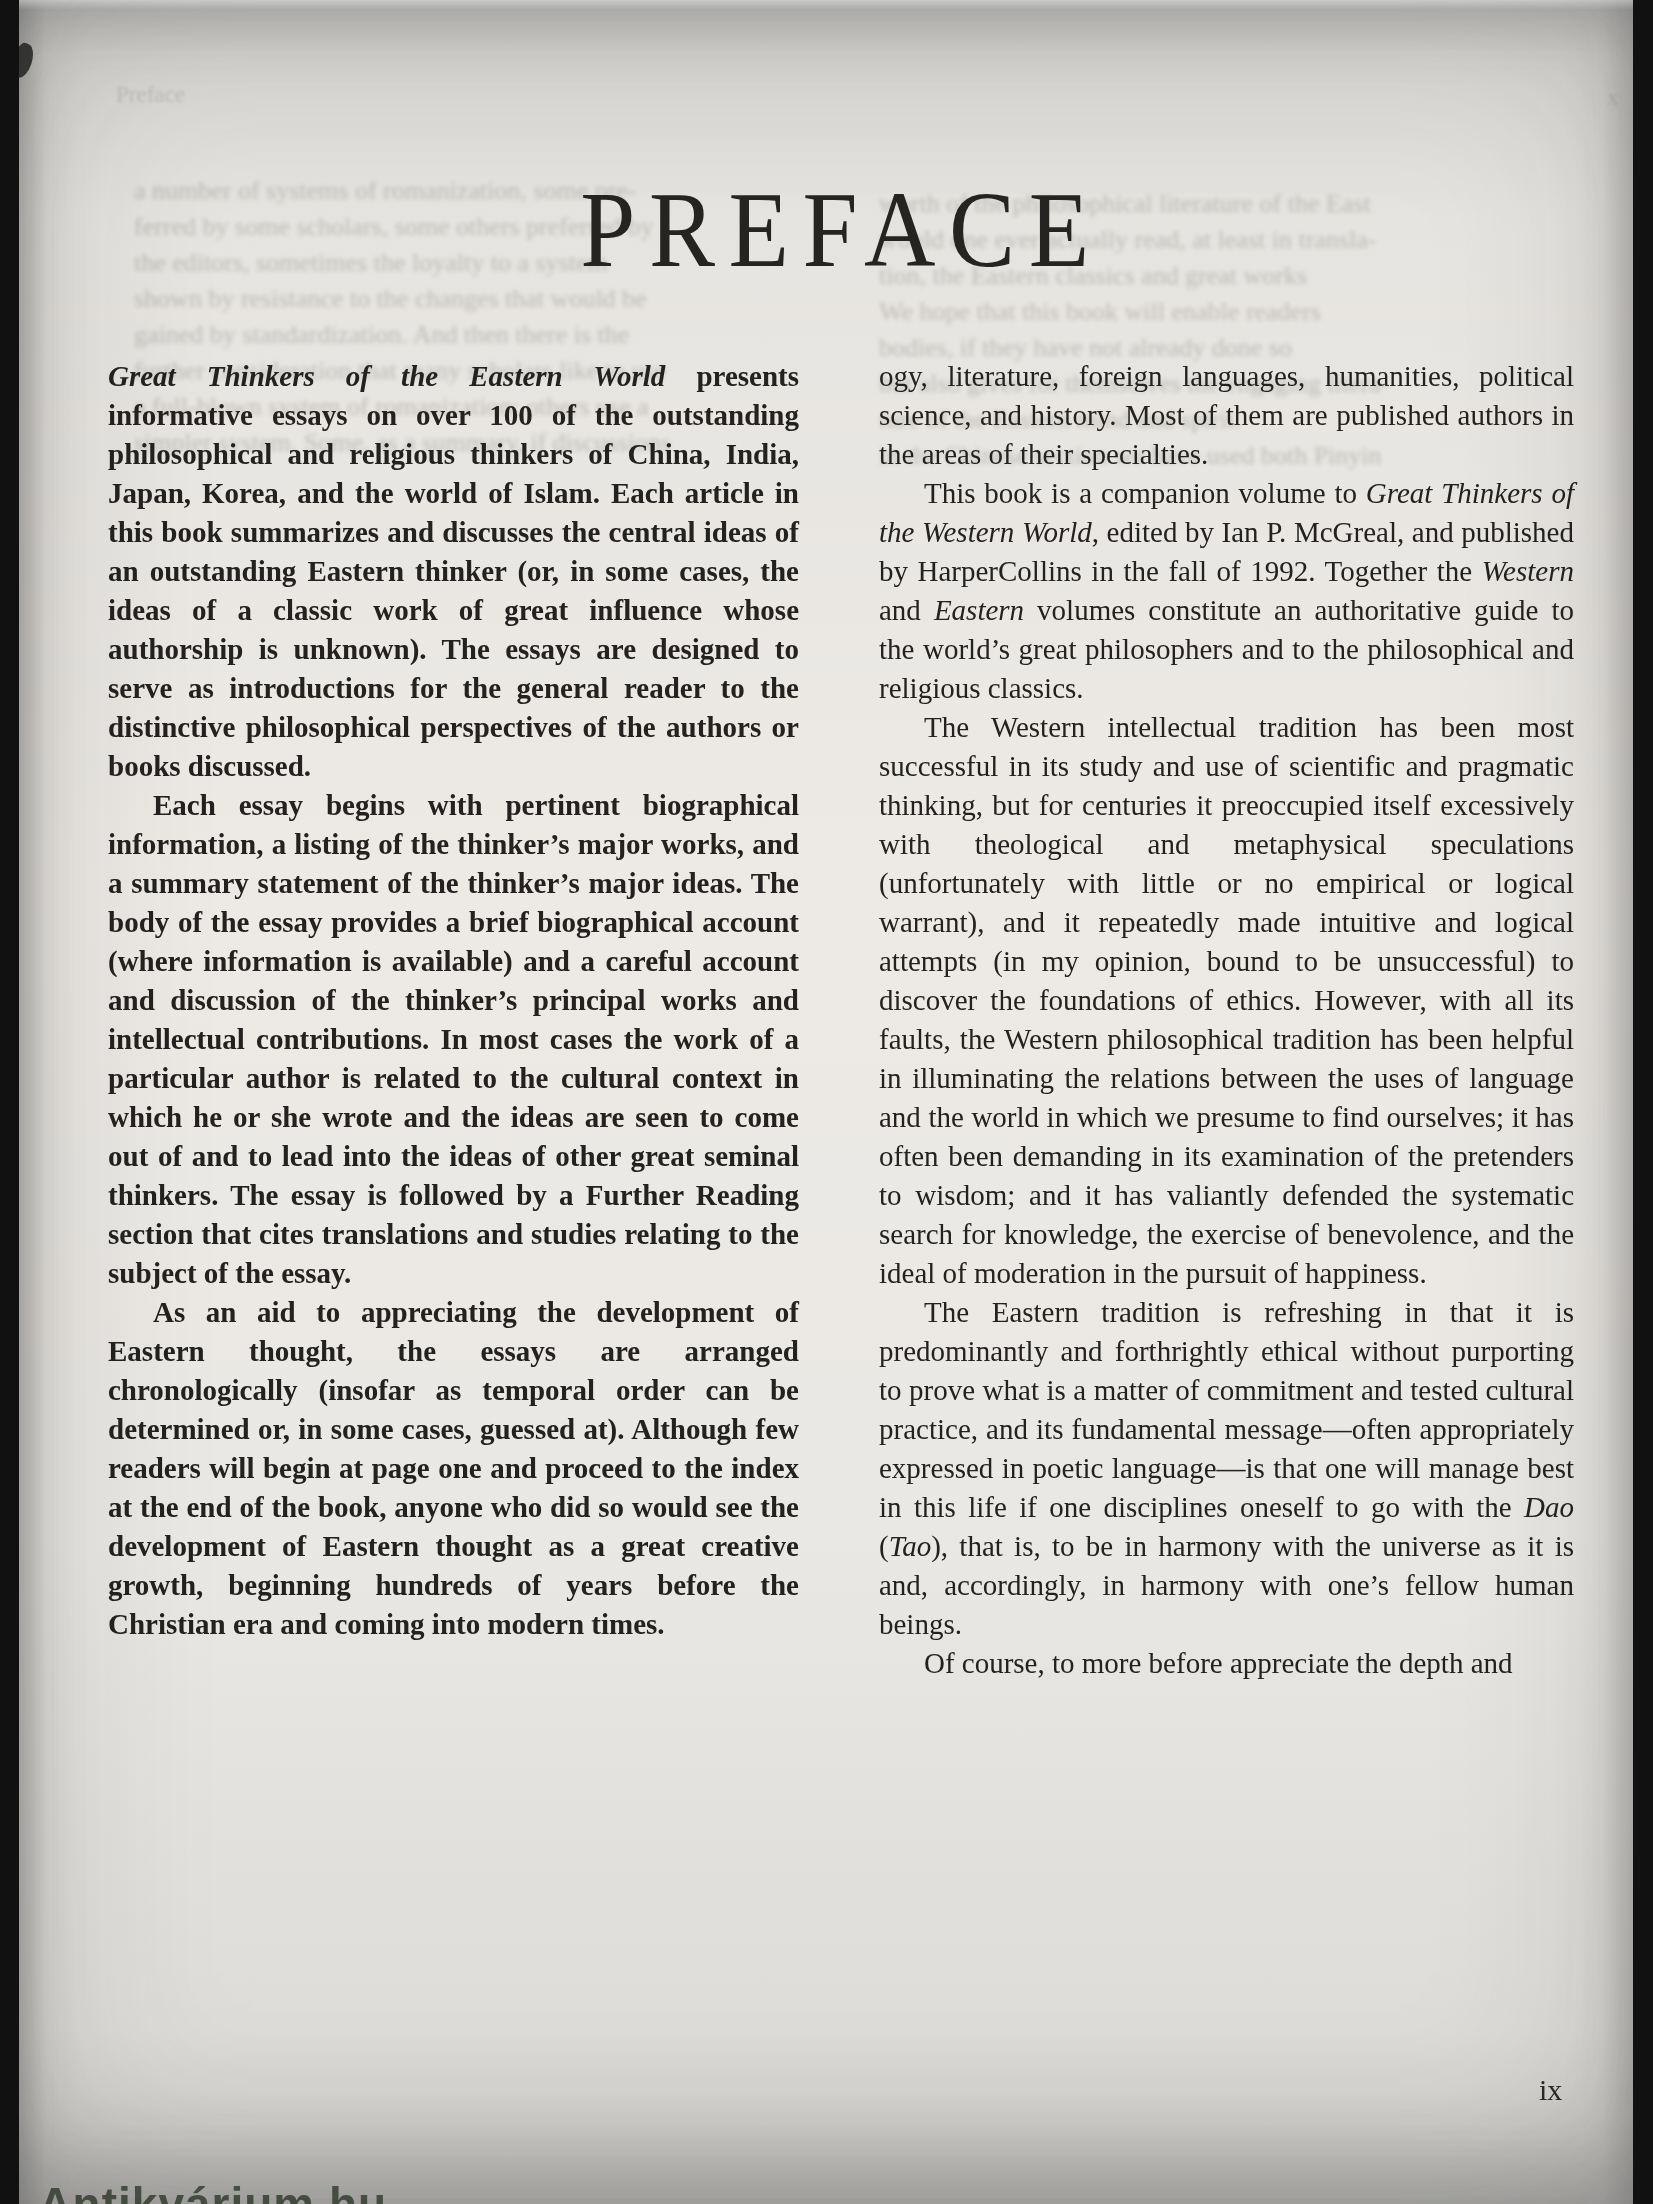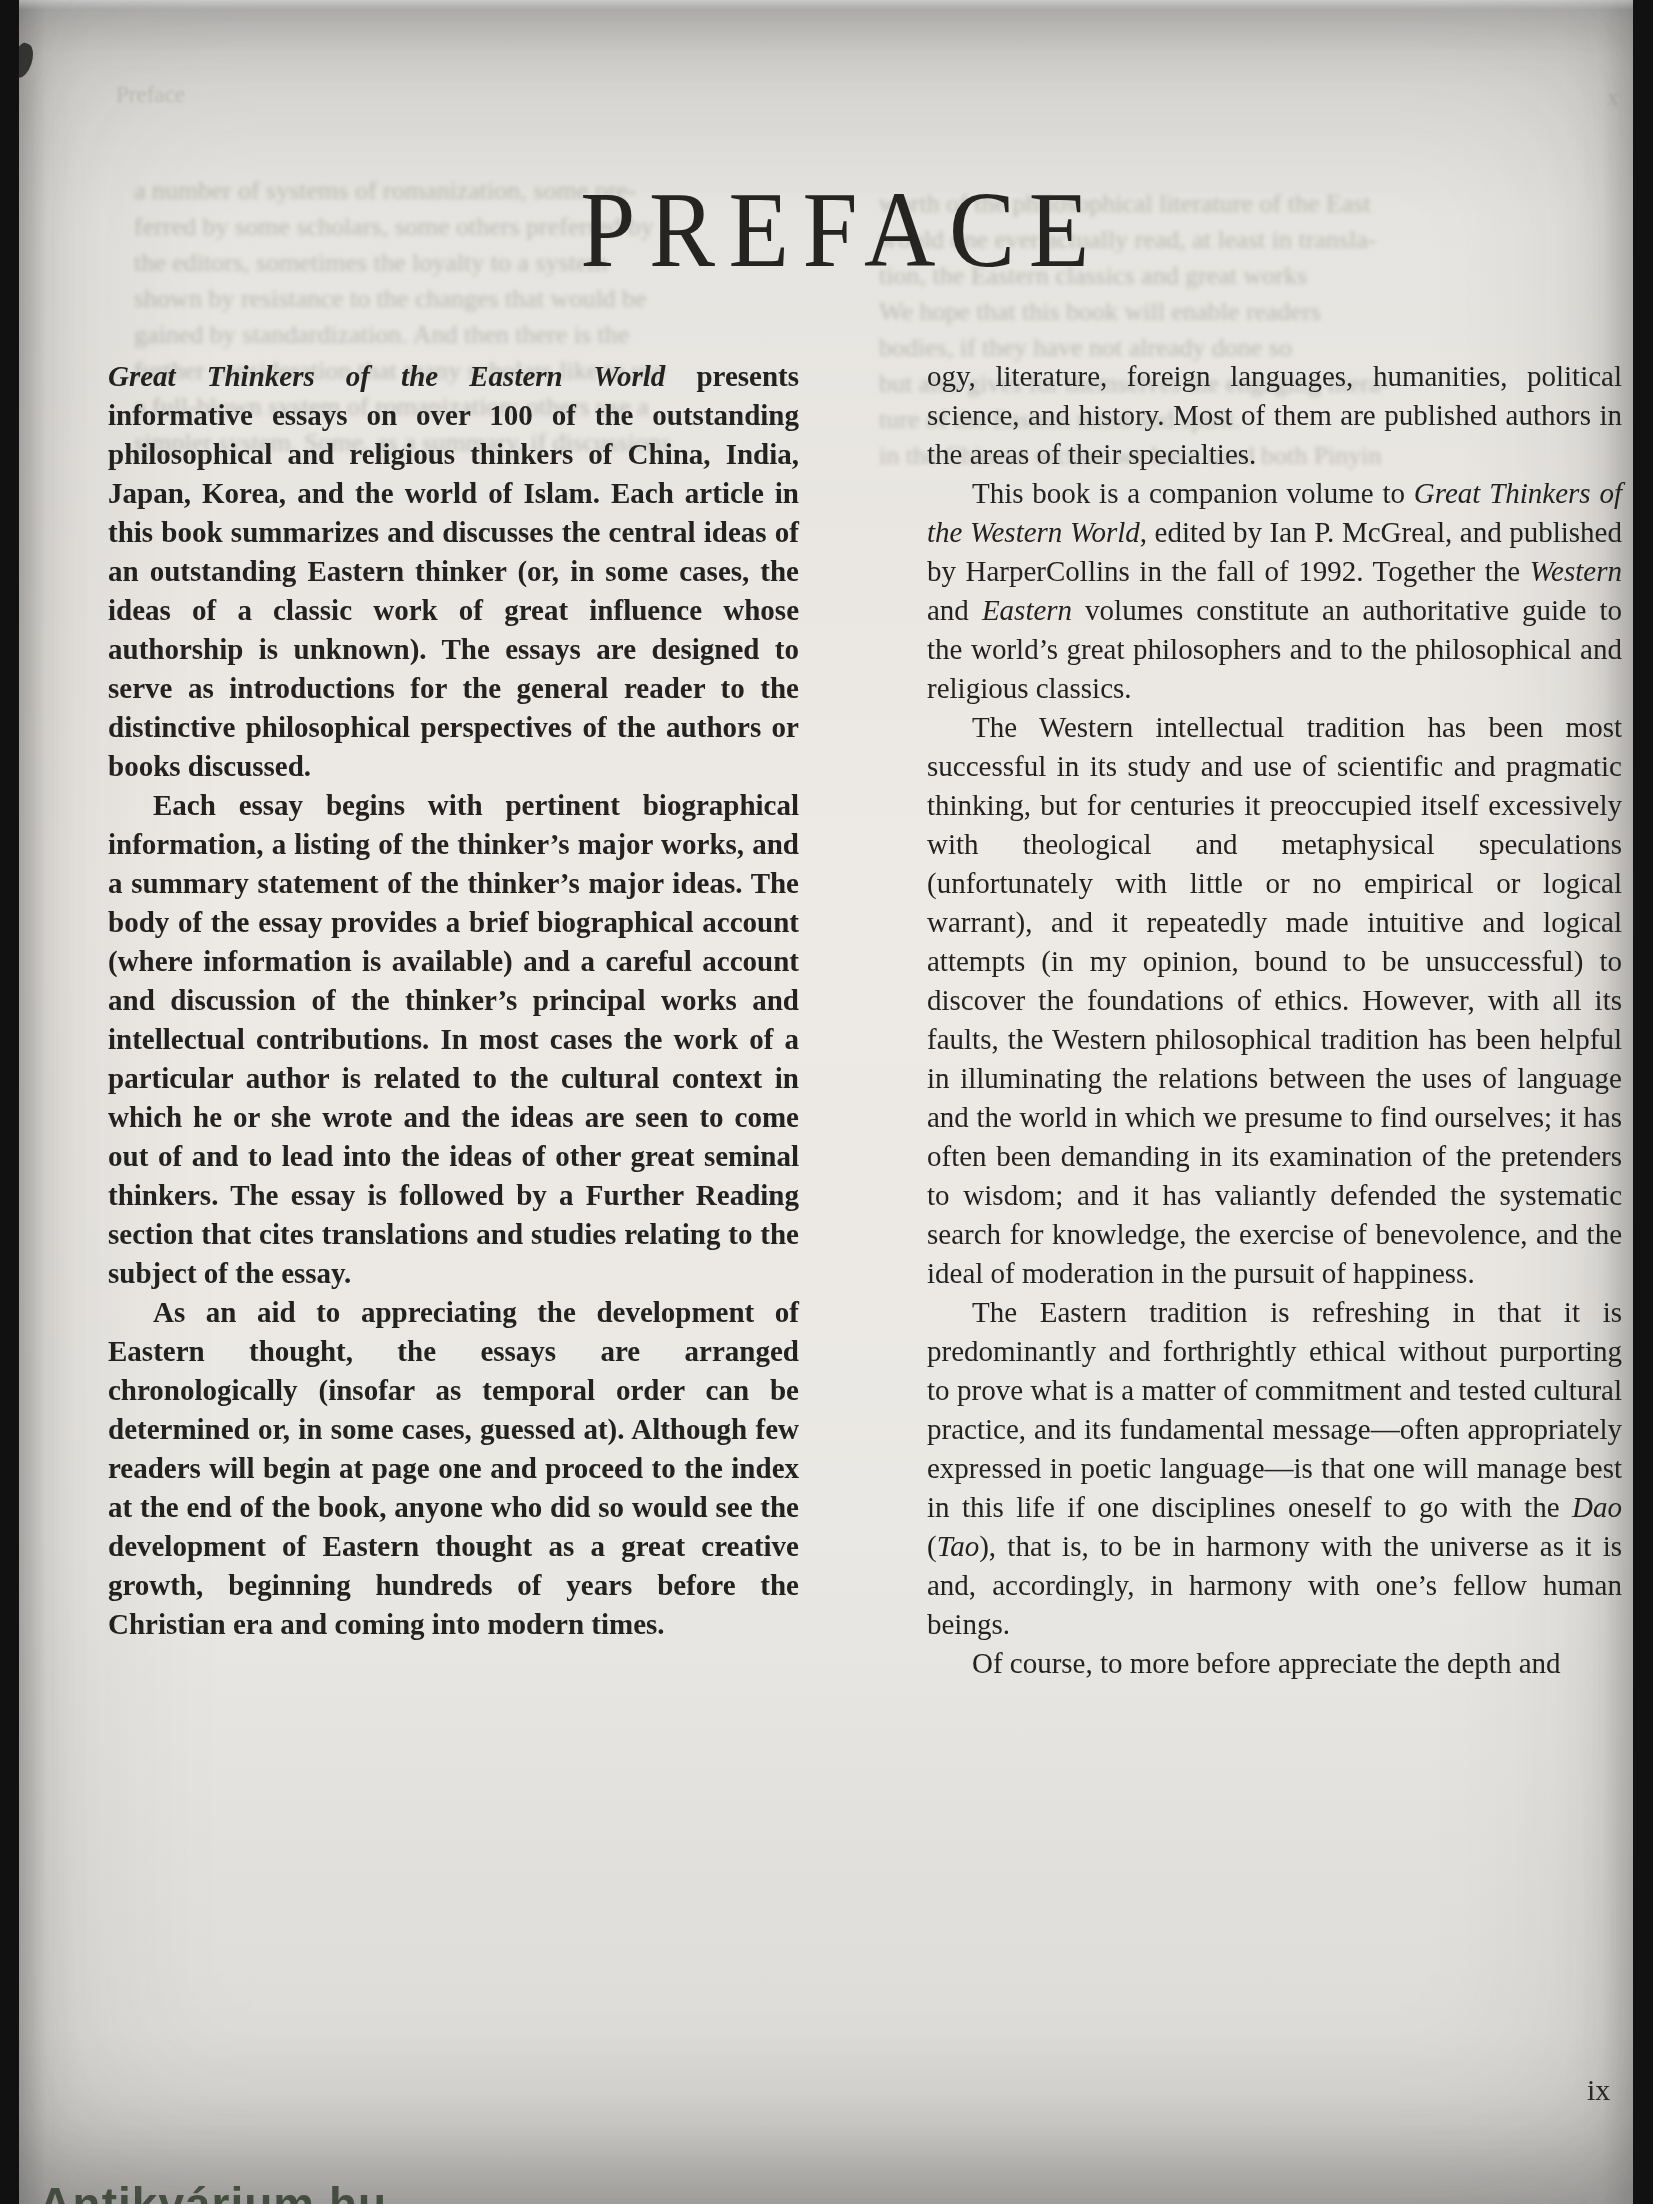--- a/index.html
+++ b/index.html
@@ -58,27 +58,27 @@
   .col {
     position: absolute;
     top: 357px;
     width: 691px;
     font-size: 29px;
     line-height: 39px;
     color: #232220;
     text-align: justify;
   }
   .col-left { left: 89px; font-weight: bold; }
-  .col-right { left: 908px; width: 695px; }
+  .col-right { left: 860px; width: 695px; }
   .para { margin: 0; }
   .para.indent { text-indent: 1.55em; }
   .para em { font-style: italic; }
   .pagenum {
     position: absolute;
-    left: 1568px;
+    left: 1520px;
     top: 2073px;
     font-size: 30px;
     color: #2a2927;
   }
   .watermark {
     position: absolute;
     left: 19.4px;
     top: 2177px;
     font-family: "Liberation Sans", sans-serif;
     font-size: 46px;

